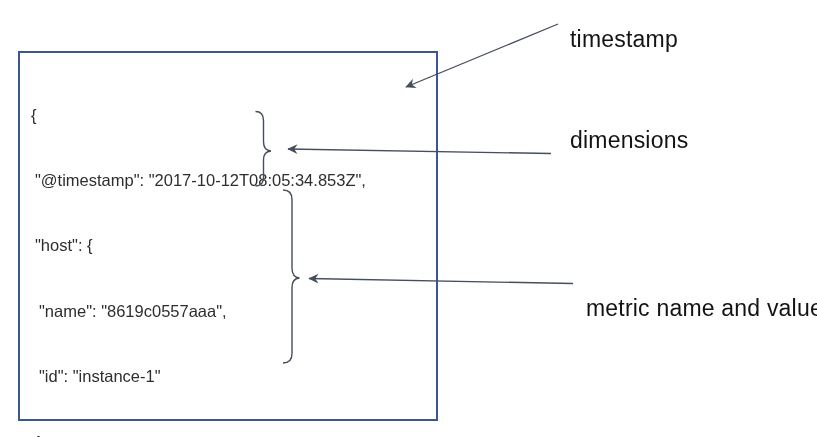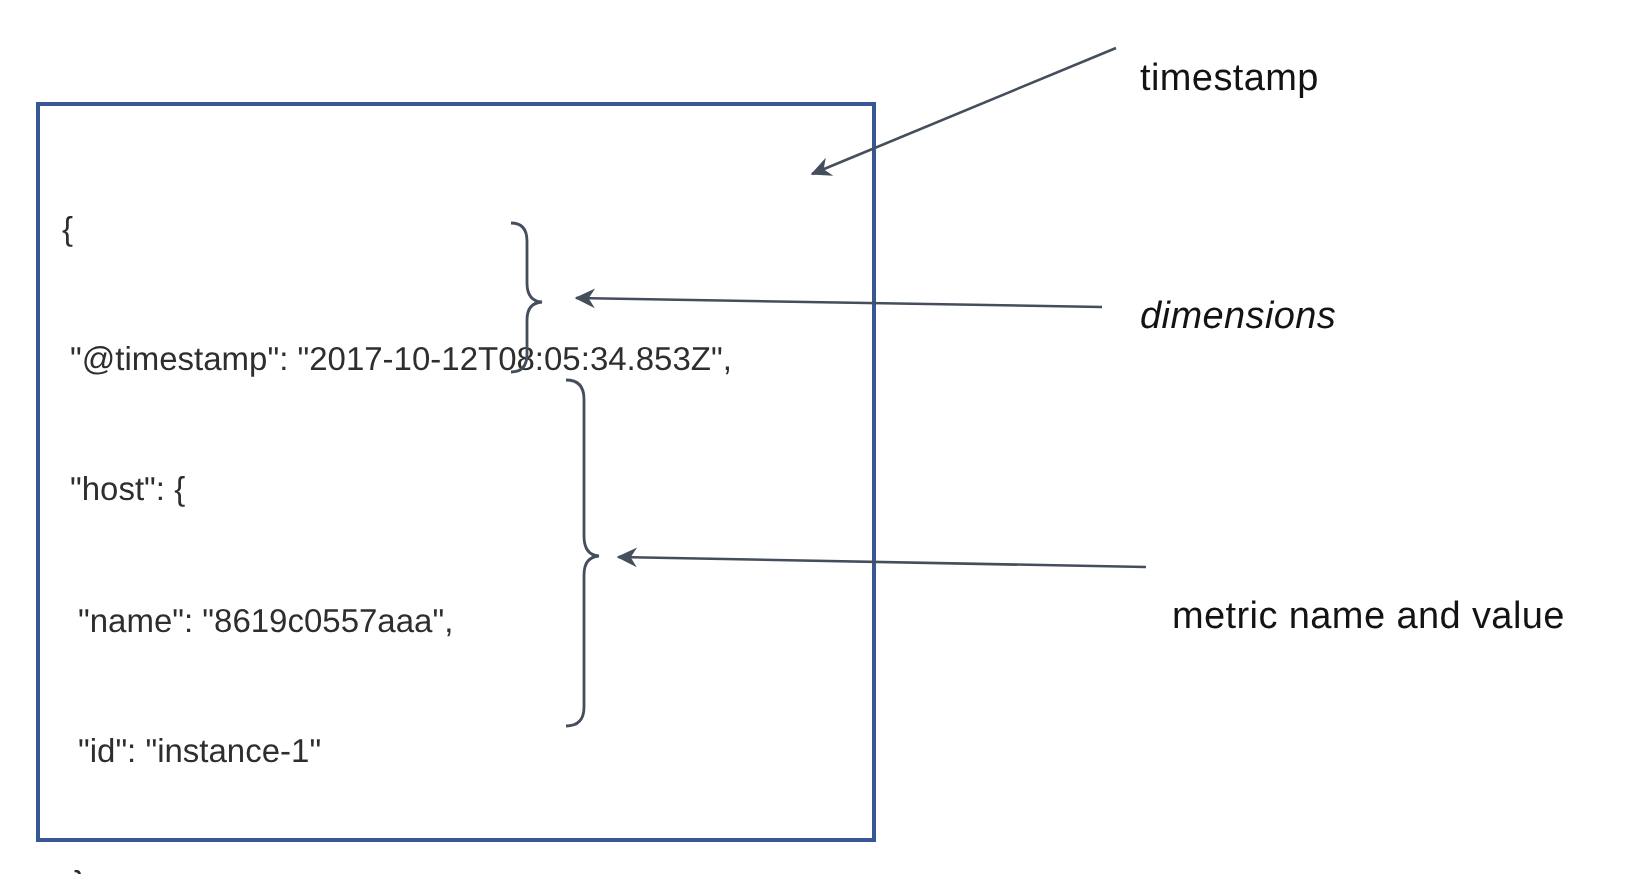--- a/index.html
+++ b/index.html
@@ -12,25 +12,25 @@
     border:2px solid #3a5795;background:#ffffff;box-sizing:content-box;
   }
   .code{
     position:absolute;left:30px;top:61px;width:400px;
     font-size:16.5px;line-height:21.8px;color:#2e2e2e;
     white-space:pre;z-index:2;
   }
   .code .ln{height:21.8px;}
   .overlay{position:absolute;left:0;top:0;z-index:3;pointer-events:none;}
   .label{
-    position:absolute;font-size:19px;line-height:21px;color:#131313;
+    position:absolute;font-size:23px;line-height:21px;color:#131313;
     letter-spacing:0.2px;z-index:4;white-space:nowrap;
   }
   .label-timestamp{left:570px;top:29px;}
-  .label-dimensions{left:570px;top:148px;font-style:italic;}
+  .label-dimensions{left:570px;top:130px;}
   .label-metric{left:586px;top:273px;margin-top:25px;}
 </style>
 </head>
 <body>
 
 <div class="canvas">
 
   <div class="code-box"></div>
 
   <div class="code">

